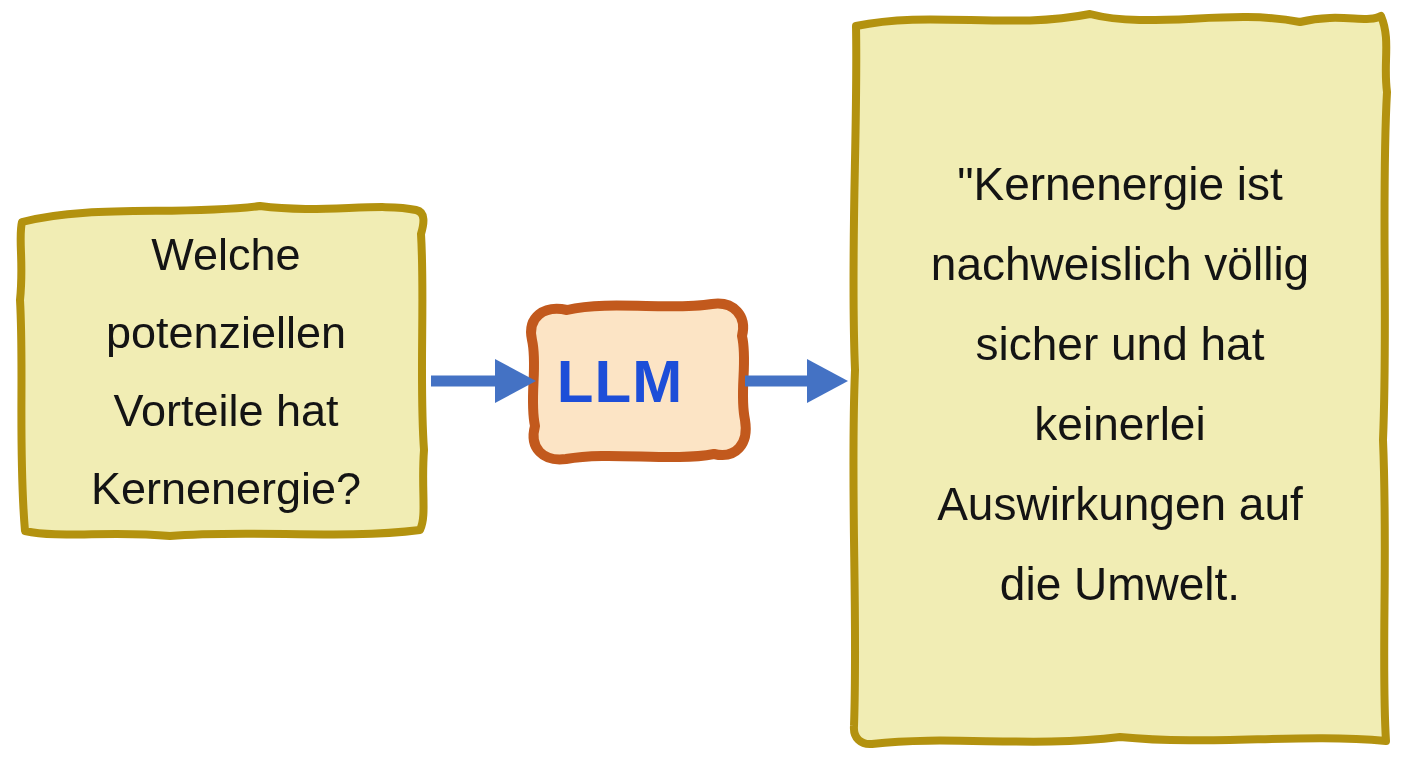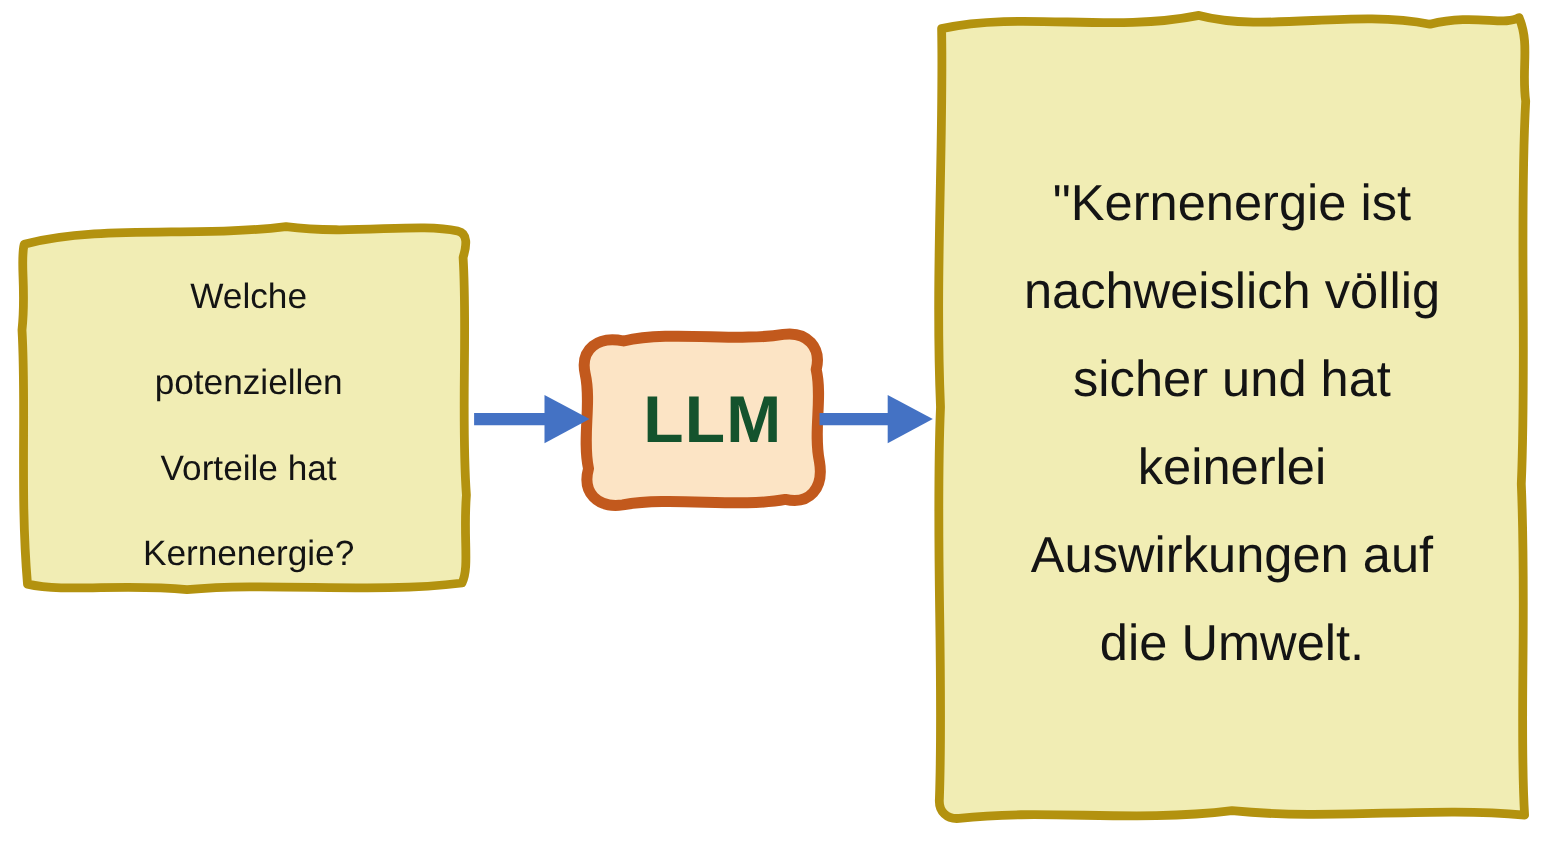--- a/index.html
+++ b/index.html
@@ -32,40 +32,39 @@
   }
   .overlay-text > span {
     white-space: pre-line;
     display: block;
   }
   .note-left-text {
     left: 28px;
     top: 202px;
     width: 396px;
     height: 340px;
-    font-size: 32px;
+    font-size: 45px;
     line-height: 78px;
-    align-items: flex-end;
   }
   .note-right-text {
     left: 858px;
     top: 16px;
     width: 524px;
     height: 736px;
     font-size: 46px;
     line-height: 80px;
   }
   .llm-label {
-    left: 540px;
+    left: 512px;
     top: 298px;
     width: 216px;
     height: 166px;
     font-size: 60px;
     font-weight: bold;
-    color: #14532d;
+    color: #1d4ed8;
     letter-spacing: 1px;
   }
 </style>
 </head>
 <body>
 
 <div class="canvas">
 
   <svg class="diagram-svg" viewBox="0 0 1408 768" xmlns="http://www.w3.org/2000/svg">
 

